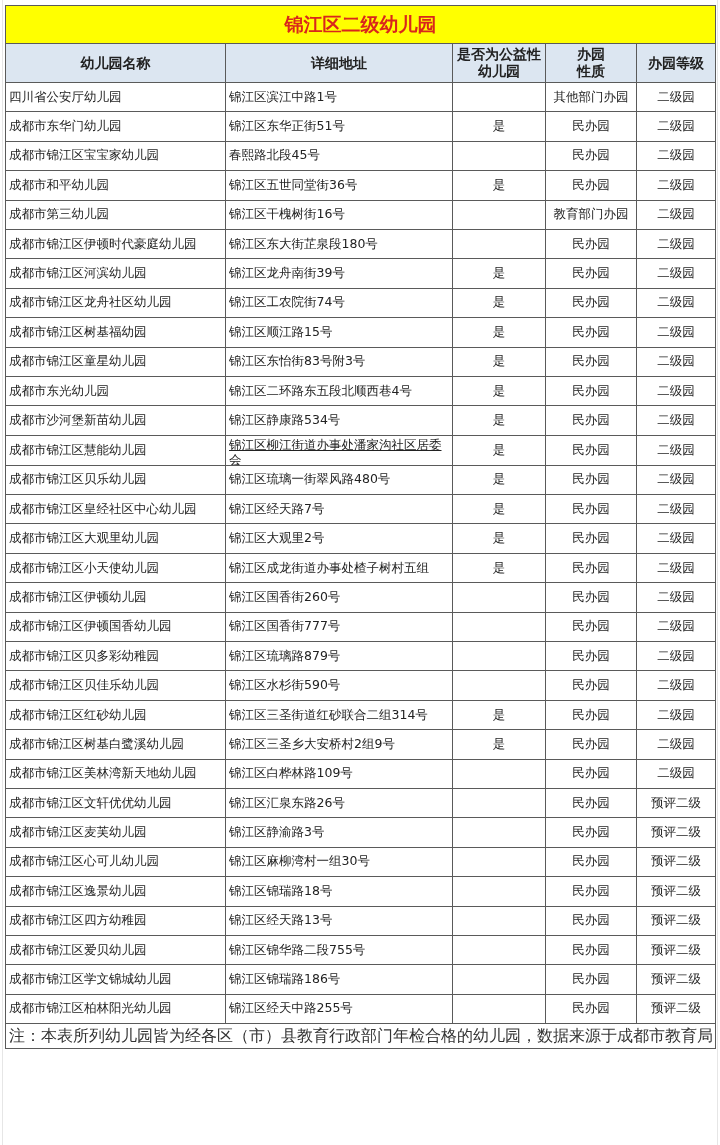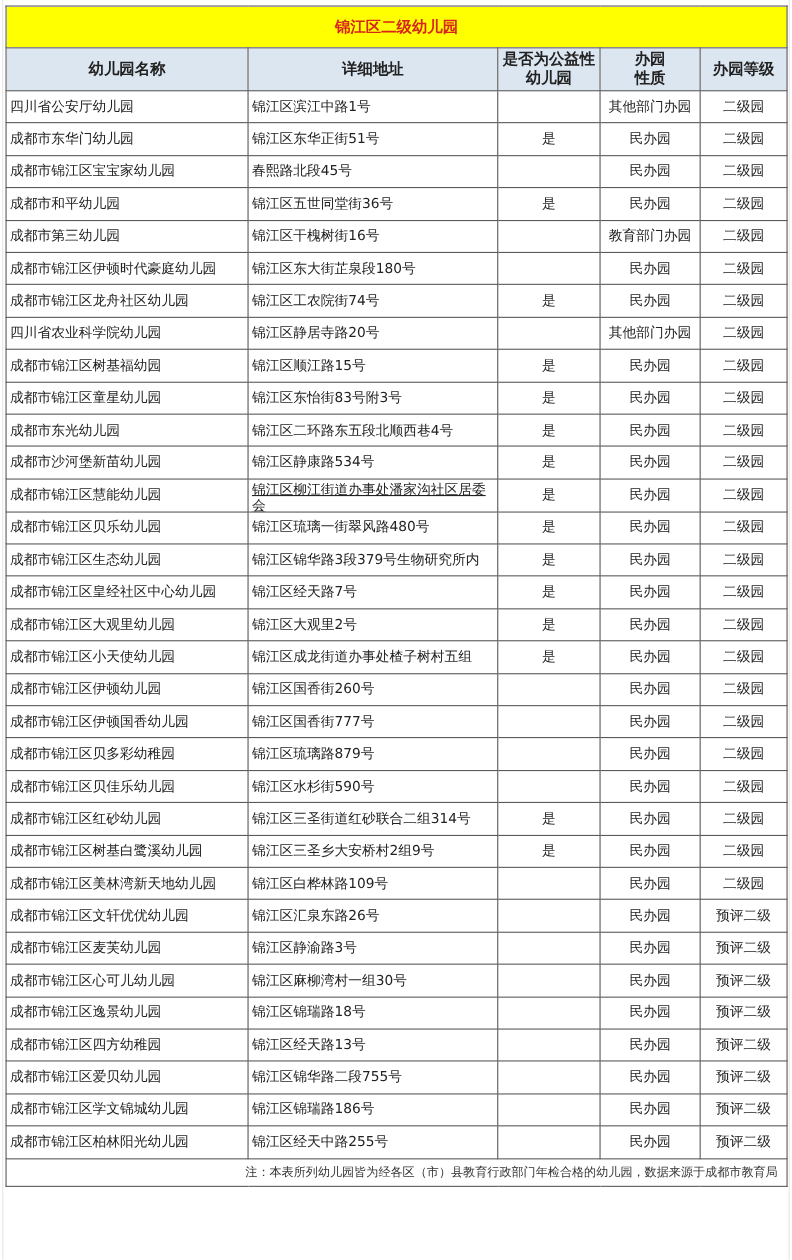--- a/index.html
+++ b/index.html
@@ -16,21 +16,21 @@
       border: 1px solid #5a5a5a;
       padding: 0 3px;
       font-size: 12.5px;
       white-space: nowrap;
       overflow: hidden;
       box-sizing: border-box;
     }
     .title-row td {
       background: #ffff00;
       color: #d9261c;
-      font-size: 14px;
+      font-size: 19px;
       font-weight: bold;
       text-align: center;
       height: 38px;
       border: 1px solid #5a5a5a;
     }
     .head-row th {
       background: #dce6f1;
       font-weight: bold;
       font-size: 14px;
       text-align: center;
@@ -38,21 +38,21 @@
       line-height: 17px;
       white-space: normal;
       color: #222;
     }
     .data-row td { height: 29.4px; }
     .c-name, .c-addr { text-align: left; }
     .c-pub, .c-type, .c-grade { text-align: center; }
     .wrap-cell { white-space: normal !important; line-height: 15px; vertical-align: top; padding-top: 1px !important; }
     .wrap-inner { height: 28px; overflow: hidden; display: block; text-decoration: underline; }
     .note-row td {
-      text-align: right; font-size: 11px; height: 25px; color: #333;
+      text-align: right; font-size: 16px; height: 25px; color: #333;
       padding-right: 8px;
     }
     .faint-grid {
       position: absolute; top: 0; width: 1px; height: 1145px; background: #e6e6e6;
     }
   </style>
 </head>
 <body>
 
 <div class="faint-grid" style="left:2px"></div>
@@ -115,31 +115,31 @@
         <td class="c-grade">二级园</td>
       </tr>
       <tr class="data-row">
         <td class="c-name">成都市锦江区伊顿时代豪庭幼儿园</td>
         <td class="c-addr">锦江区东大街芷泉段180号</td>
         <td class="c-pub"></td>
         <td class="c-type">民办园</td>
         <td class="c-grade">二级园</td>
       </tr>
       <tr class="data-row">
+        <td class="c-name">成都市锦江区河滨幼儿园</td>
+        <td class="c-addr">锦江区龙舟南街39号</td>
+        <td class="c-pub">是</td>
+        <td class="c-type">民办园</td>
+        <td class="c-grade">二级园</td>
+      </tr>
+      <tr class="data-row">
         <td class="c-name">成都市锦江区龙舟社区幼儿园</td>
         <td class="c-addr">锦江区工农院街74号</td>
         <td class="c-pub">是</td>
         <td class="c-type">民办园</td>
-        <td class="c-grade">二级园</td>
-      </tr>
-      <tr class="data-row">
-        <td class="c-name">四川省农业科学院幼儿园</td>
-        <td class="c-addr">锦江区静居寺路20号</td>
-        <td class="c-pub"></td>
-        <td class="c-type">其他部门办园</td>
         <td class="c-grade">二级园</td>
       </tr>
       <tr class="data-row">
         <td class="c-name">成都市锦江区树基福幼园</td>
         <td class="c-addr">锦江区顺江路15号</td>
         <td class="c-pub">是</td>
         <td class="c-type">民办园</td>
         <td class="c-grade">二级园</td>
       </tr>
       <tr class="data-row">
@@ -168,27 +168,20 @@
         <td class="c-addr wrap-cell">
           <span class="wrap-inner">锦江区柳江街道办事处潘家沟社区居委会</span>
         </td>
         <td class="c-pub">是</td>
         <td class="c-type">民办园</td>
         <td class="c-grade">二级园</td>
       </tr>
       <tr class="data-row">
         <td class="c-name">成都市锦江区贝乐幼儿园</td>
         <td class="c-addr">锦江区琉璃一街翠风路480号</td>
-        <td class="c-pub">是</td>
-        <td class="c-type">民办园</td>
-        <td class="c-grade">二级园</td>
-      </tr>
-      <tr class="data-row">
-        <td class="c-name">成都市锦江区生态幼儿园</td>
-        <td class="c-addr">锦江区锦华路3段379号生物研究所内</td>
         <td class="c-pub">是</td>
         <td class="c-type">民办园</td>
         <td class="c-grade">二级园</td>
       </tr>
       <tr class="data-row">
         <td class="c-name">成都市锦江区皇经社区中心幼儿园</td>
         <td class="c-addr">锦江区经天路7号</td>
         <td class="c-pub">是</td>
         <td class="c-type">民办园</td>
         <td class="c-grade">二级园</td>

